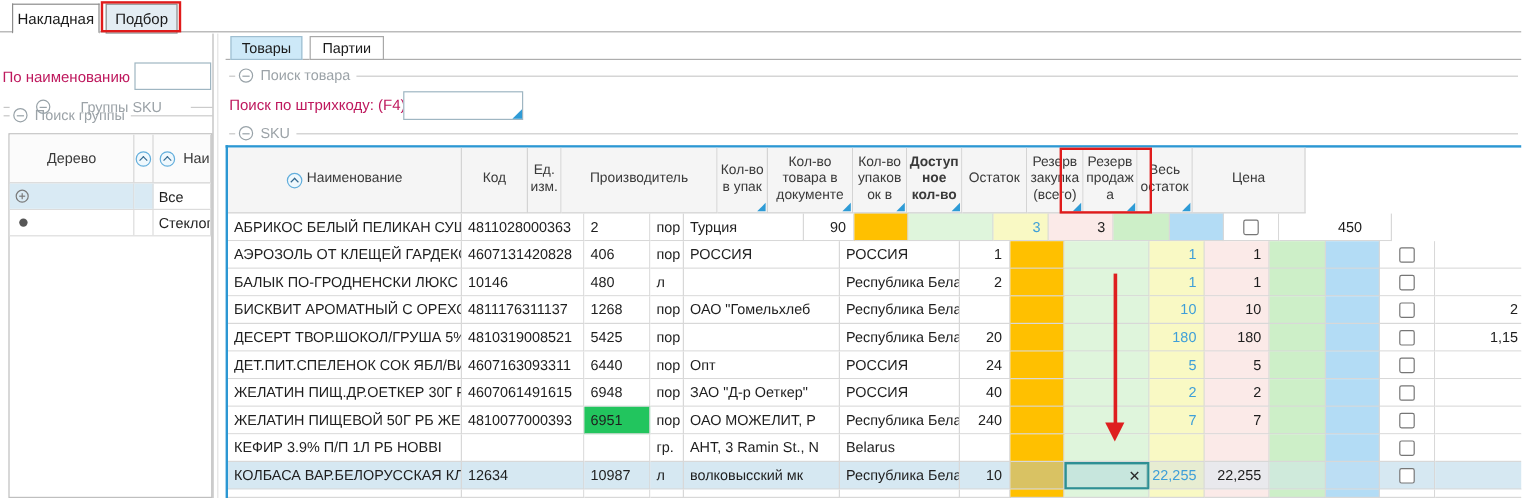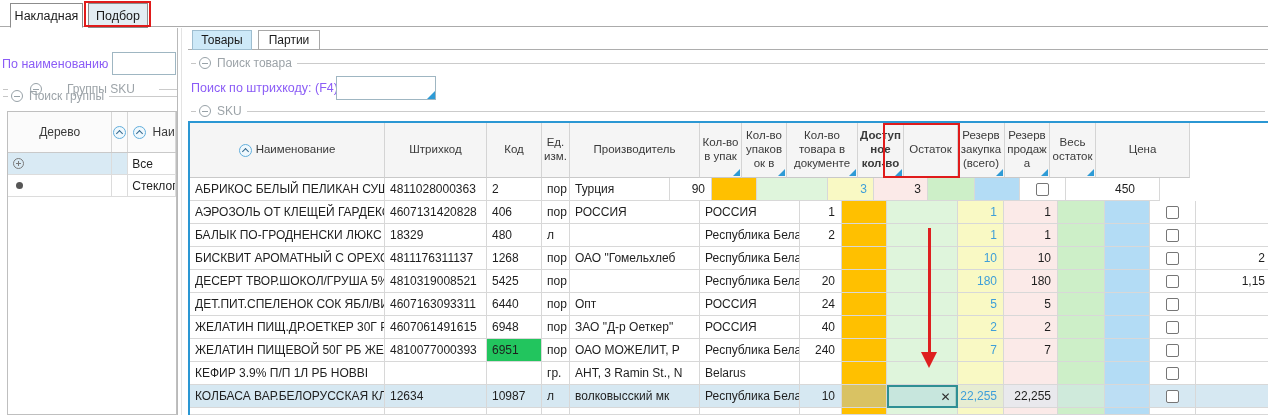--- a/index.html
+++ b/index.html
@@ -17,21 +17,21 @@
   #tab-invoice { left:10px; width:73px; }
   #tab-selection { left:88px; width:60px; }
 
   
   .grp { position:absolute; display:flex; align-items:center; color:#9CA3A8; font-size:12px; }
   .grp::before { content:""; width:5px; height:1px; background:#C6C6C6; margin-right:3px; }
   .grp .gline { flex:1; height:1px; background:#CBCBCB; margin-left:5px; }
   .gi { width:12px; height:12px; border:1px solid #98A2A8; border-radius:50%; position:relative; flex:0 0 auto; margin-right:6px; }
   .gi::after { content:""; position:absolute; left:2px; right:2px; top:4.5px; height:1.4px; background:#98A2A8; }
 
-  .lbl { position:absolute; color:#8b5cf6; font-size:12.5px; }
+  .lbl { position:absolute; color:#be185d; font-size:12.5px; }
   .inputbox { position:absolute; background:#fff; border:1px solid #9FB6C2; }
   .corner-tri { position:absolute; right:0; bottom:0; width:0; height:0;
                 border-style:solid; border-width:0 0 8px 8px; border-color:transparent transparent #2E9BD6 transparent; }
 
   .splitline1 { position:absolute; left:177px; top:28px; width:1px; height:387px; background:#B9B9B9; }
   .splitline2 { position:absolute; left:181px; top:28px; width:1px; height:387px; background:#E3E3E3; }
 
   
   #tree { position:absolute; left:7px; top:111px; width:170px; height:304px; background:#fff; border:1px solid #BFBFBF; overflow:hidden; }
   .tree-head { display:flex; height:41px; border-bottom:1px solid #C9C9C9; background:#FBFBFB; }
@@ -169,42 +169,39 @@
     <span>SKU</span>
     <span class="gline"></span>
   </div>
 
   <div id="skutable">
     <div class="thead">
         <div class="hcell" style="width: 195px;">
           <span class="sico"></span>
           <span>Наименование</span>
         </div>
-        <div class="hcell" style="width: 102px;">
-          <span>Штрихкод</span>
-        </div>
         <div class="hcell" style="width: 55px;">
           <span>Код</span>
         </div>
         <div class="hcell" style="width: 28px;">
           <span>Ед. изм.</span>
         </div>
         <div class="hcell" style="width: 130px;">
           <span>Производитель</span>
         </div>
         <div class="hcell" style="width: 42px;">
           <span>Кол-во в упак</span>
           <span class="ftri"></span>
         </div>
+        <div class="hcell" style="width: 71px;">
+          <span>Кол-во товара в документе</span>
+          <span class="ftri"></span>
+        </div>
         <div class="hcell" style="width: 45px;">
           <span>Кол-во упаковок в</span>
-          <span class="ftri"></span>
-        </div>
-        <div class="hcell" style="width: 71px;">
-          <span>Кол-во товара в документе</span>
           <span class="ftri"></span>
         </div>
         <div class="hcell" style="width: 46px; font-weight: bold;">
           <span>Доступное кол-во</span>
           <span class="ftri"></span>
         </div>
         <div class="hcell" style="width: 54px;">
           <span>Остаток</span>
         </div>
         <div class="hcell" style="width: 47px;">
@@ -256,21 +253,21 @@
           <div class="tcell ra" style="width: 54px; background: rgb(251, 234, 232);">1</div>
           <div class="tcell ra" style="width: 47px; background: rgb(205, 239, 200);"></div>
           <div class="tcell ra" style="width: 45px; background: rgb(179, 220, 245);"></div>
           <div class="tcell ca" style="width: 46px; background: rgb(255, 255, 255);">
             <span class="cb"></span>
           </div>
           <div class="tcell ra" style="width: 94px; background: rgb(255, 255, 255); padding-right: 24px;"></div>
         </div>
         <div class="trow">
           <div class="tcell" style="width: 195px; background: rgb(255, 255, 255);">БАЛЫК ПО-ГРОДНЕНСКИ ЛЮКС К/В</div>
-          <div class="tcell" style="width: 102px; background: rgb(255, 255, 255);">18329</div>
+          <div class="tcell" style="width: 102px; background: rgb(255, 255, 255);">10146</div>
           <div class="tcell" style="width: 55px; background: rgb(255, 255, 255);">480</div>
           <div class="tcell" style="width: 28px; background: rgb(255, 255, 255);">л</div>
           <div class="tcell" style="width: 130px; background: rgb(255, 255, 255);"></div>
           <div class="tcell" style="width: 100px; background: rgb(255, 255, 255);">Республика Белар</div>
           <div class="tcell ra" style="width: 42px; background: rgb(255, 255, 255);">2</div>
           <div class="tcell ra" style="width: 45px; background: rgb(255, 192, 0);"></div>
           <div class="tcell ra" style="width: 71px; background: rgb(223, 245, 220);"></div>
           <div class="tcell ra" style="width: 46px; background: rgb(249, 249, 196); color: rgb(63, 159, 216);">1</div>
           <div class="tcell ra" style="width: 54px; background: rgb(251, 234, 232);">1</div>
           <div class="tcell ra" style="width: 47px; background: rgb(205, 239, 200);"></div>

